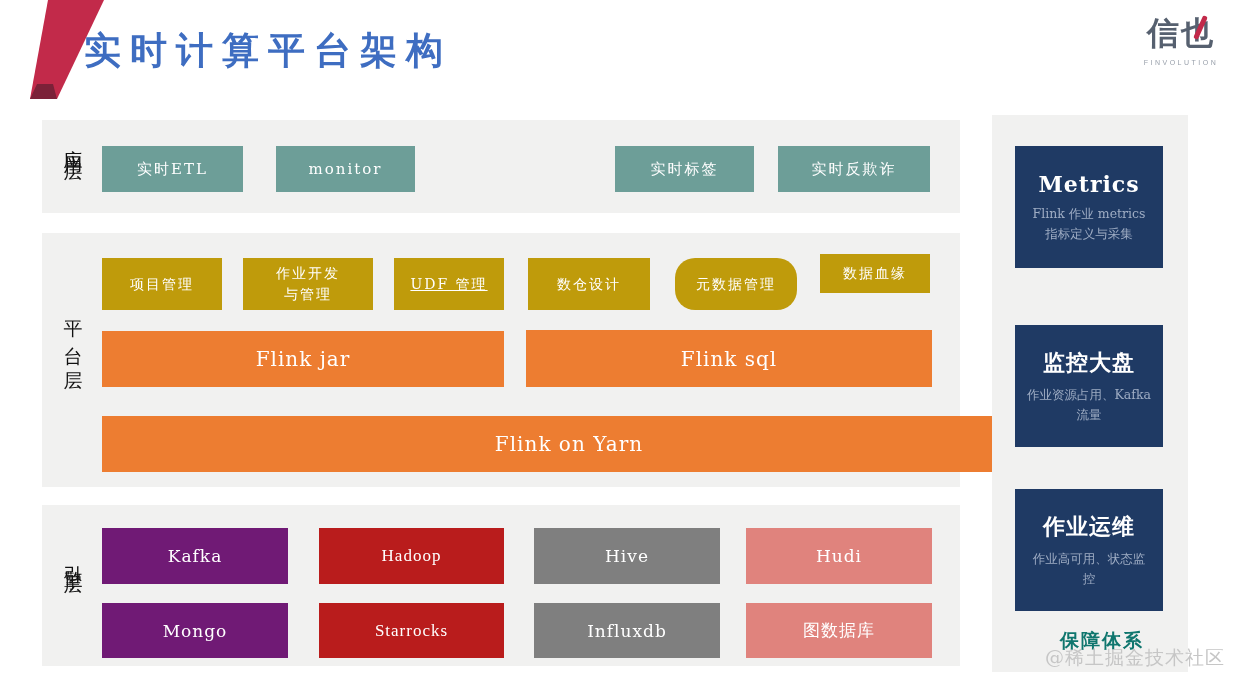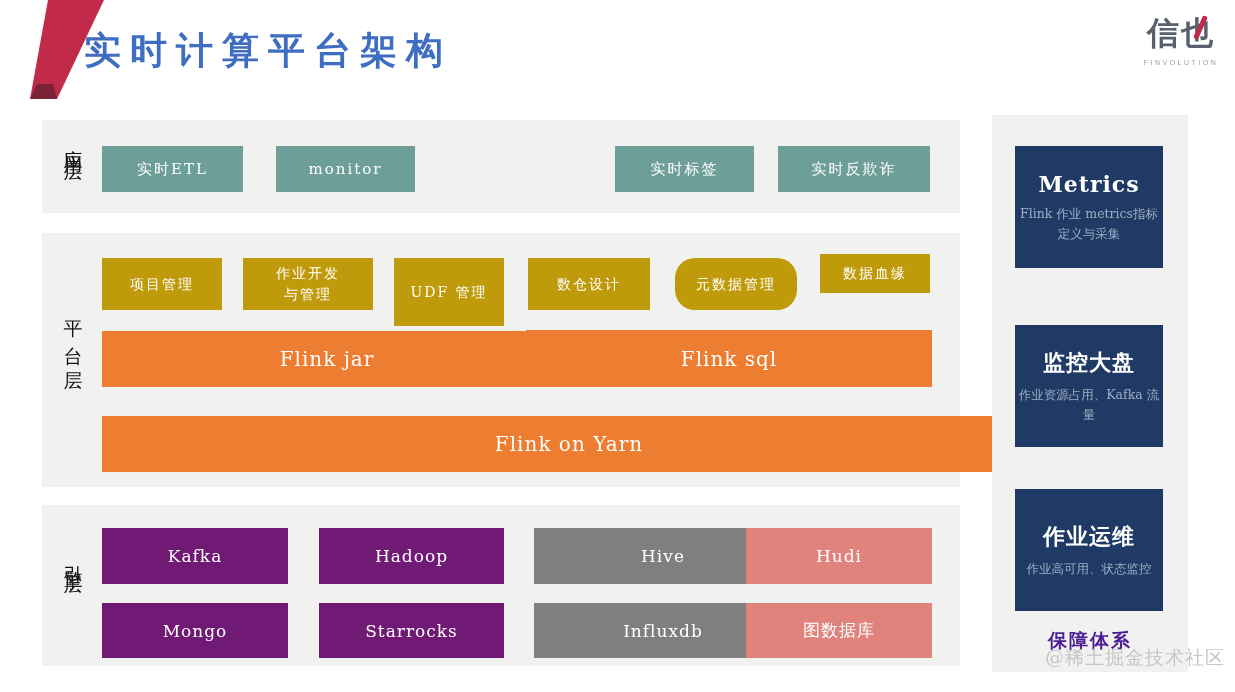--- a/index.html
+++ b/index.html
@@ -45,55 +45,55 @@
   .app-2 { left: 234px; top: 26px; width: 139px; height: 46px; }
   .app-3 { left: 405px; top: 26px; width: 141px; height: 46px; }
   .app-4 { left: 573px; top: 26px; width: 139px; height: 46px; }
   .app-5 { left: 736px; top: 26px; width: 152px; height: 46px; }
 
   
   .gold { background: #bf9b0b; font-size: 14px; letter-spacing: 2px;
           white-space: pre-line; line-height: 1.5; }
   .gold-1 { left: 60px;  top: 25px; width: 120px; height: 52px; }
   .gold-2 { left: 201px; top: 25px; width: 130px; height: 52px; }
-  .gold-3 { left: 352px; top: 25px; width: 110px; height: 68px; }
+  .gold-3 { left: 352px; top: 25px; width: 110px; height: 52px; text-decoration: underline; }
   .gold-4 { left: 486px; top: 25px; width: 122px; height: 52px; }
   .gold-5 { left: 633px; top: 25px; width: 122px; height: 52px; border-radius: 20px; }
   .gold-6 { left: 778px; top: 21px; width: 110px; height: 39px; }
 
   .orange { background: #ed7d31; font-size: 20px; letter-spacing: 1px; }
-  .flink-jar  { left: 60px;  top: 98px;  width: 402px; height: 56px; padding-left: 24px; }
+  .flink-jar  { left: 60px;  top: 98px;  width: 402px; height: 56px; }
   .flink-sql  { left: 484px; top: 97px;  width: 406px; height: 57px; }
   .flink-yarn { left: 60px;  top: 183px; width: 934px; height: 56px; }
 
   
   .eng { font-size: 17px; letter-spacing: 1px; }
   .eng-c1 { left: 60px;  width: 186px; }
   .eng-c2 { left: 277px; width: 185px; }
   .eng-c3 { left: 492px; width: 186px; }
   .eng-c4 { left: 704px; width: 186px; }
   .eng-r1 { top: 23px; height: 56px; }
   .eng-r2 { top: 98px; height: 55px; }
   .green  { background: #701a75; }
-  .blueb  { background: #701a75; }
-  .grayb  { background: #7f7f7f; padding-left: 36px; }
+  .blueb  { background: #b91c1c; font-family: Liberation Serif, serif; }
+  .grayb  { background: #7f7f7f; }
   .salmon { background: #e0837d; }
 
   
   .card { position: absolute; left: 23px; width: 148px; height: 122px; background: #1f3a64;
           color: #ffffff; display: flex; flex-direction: column; align-items: center;
           justify-content: center; text-align: center; }
   .card-1 { top: 31px; }
   .card-2 { top: 210px; justify-content: center; }
   .card-3 { top: 374px; }
   .card-title { font-size: 22px; font-weight: bold; letter-spacing: 1px; margin-bottom: 7px; }
-  .card-desc  { font-size: 12.5px; color: #9fadc4; line-height: 1.55; padding: 0 0; }
+  .card-desc  { font-size: 12.5px; color: #9fadc4; line-height: 1.55; padding: 0 12px; }
 
-  .assurance-label { position: absolute; top: 513px; left: 0; width: 100%; text-align: center;
-                     font-size: 19px; font-weight: bold; color: #4c1d95; letter-spacing: 2px; }
+  .assurance-label { position: absolute; top: 513px; left: 12px; width: 100%; text-align: center;
+                     font-size: 19px; font-weight: bold; color: #0f766e; letter-spacing: 2px; }
 
   .watermark { position: absolute; left: 1045px; top: 645px; font-size: 19px;
                color: #c6c6c6; letter-spacing: 1px; }
 </style>
 </head>
 <body>
 
 <div class="canvas">
 
   <div class="slash">

